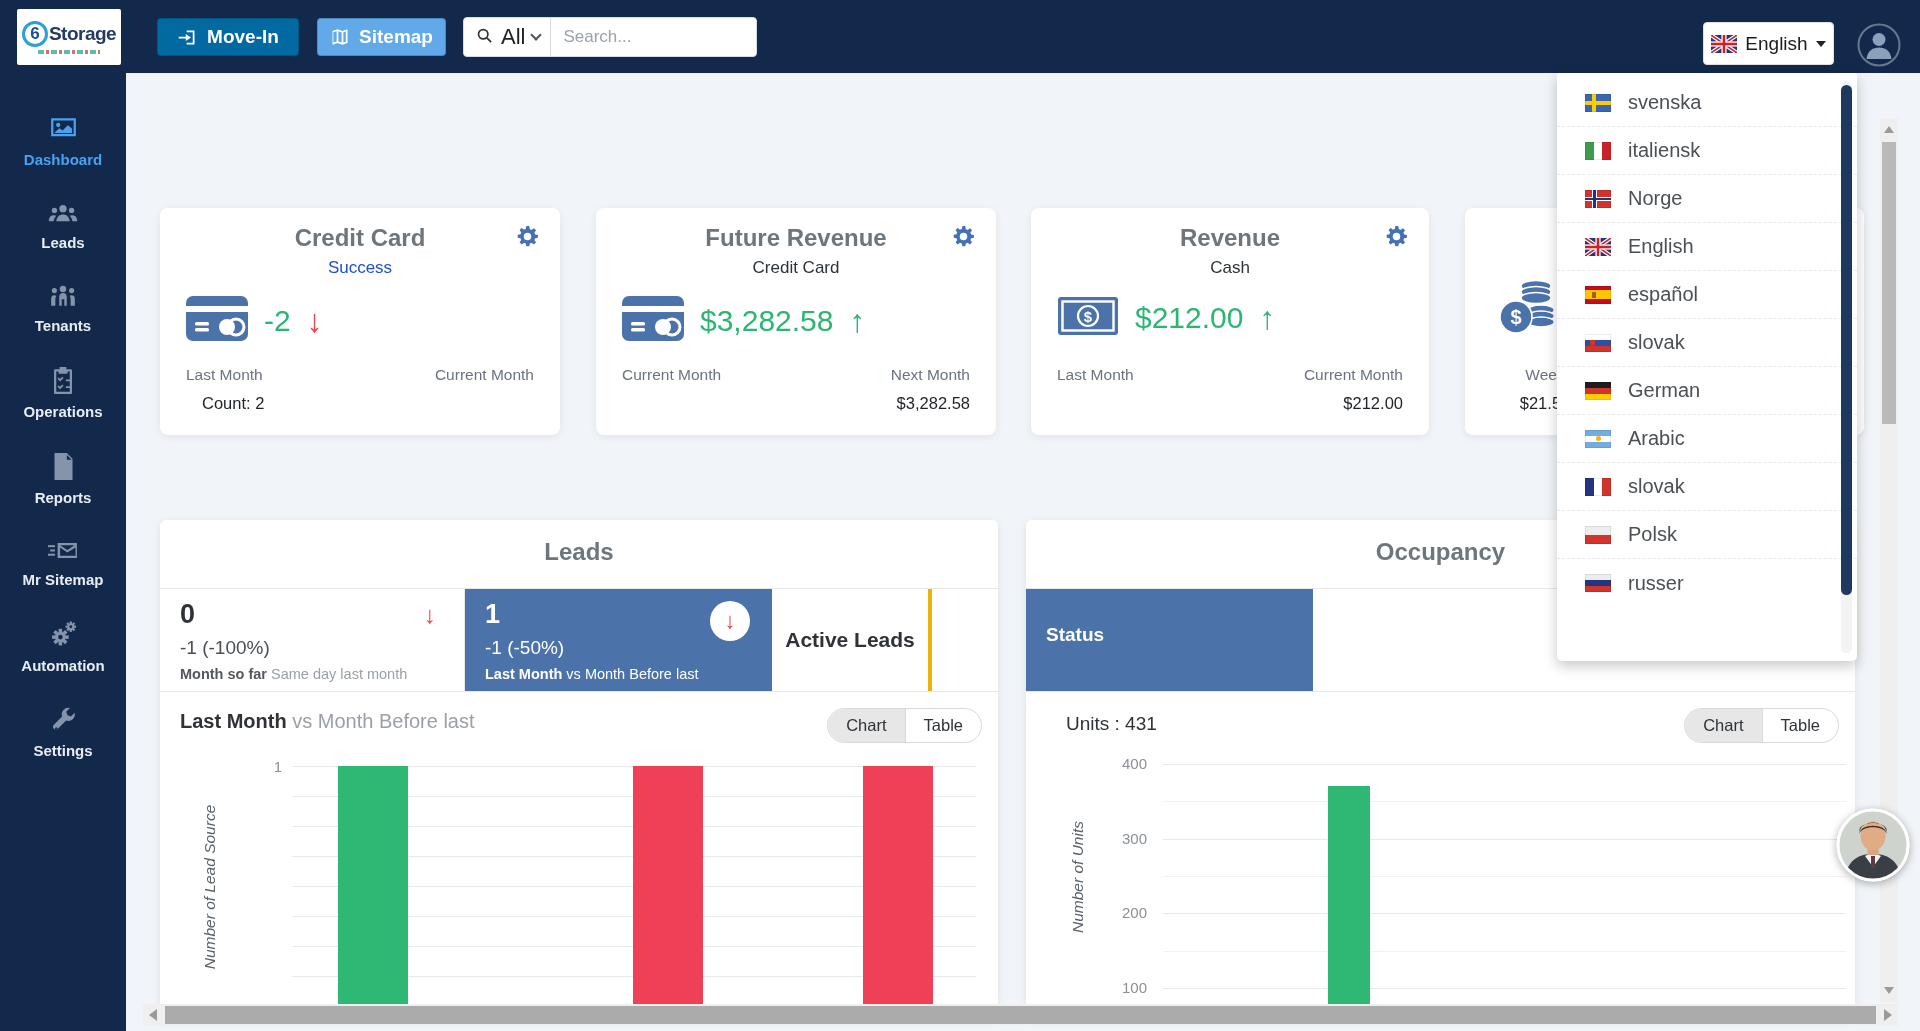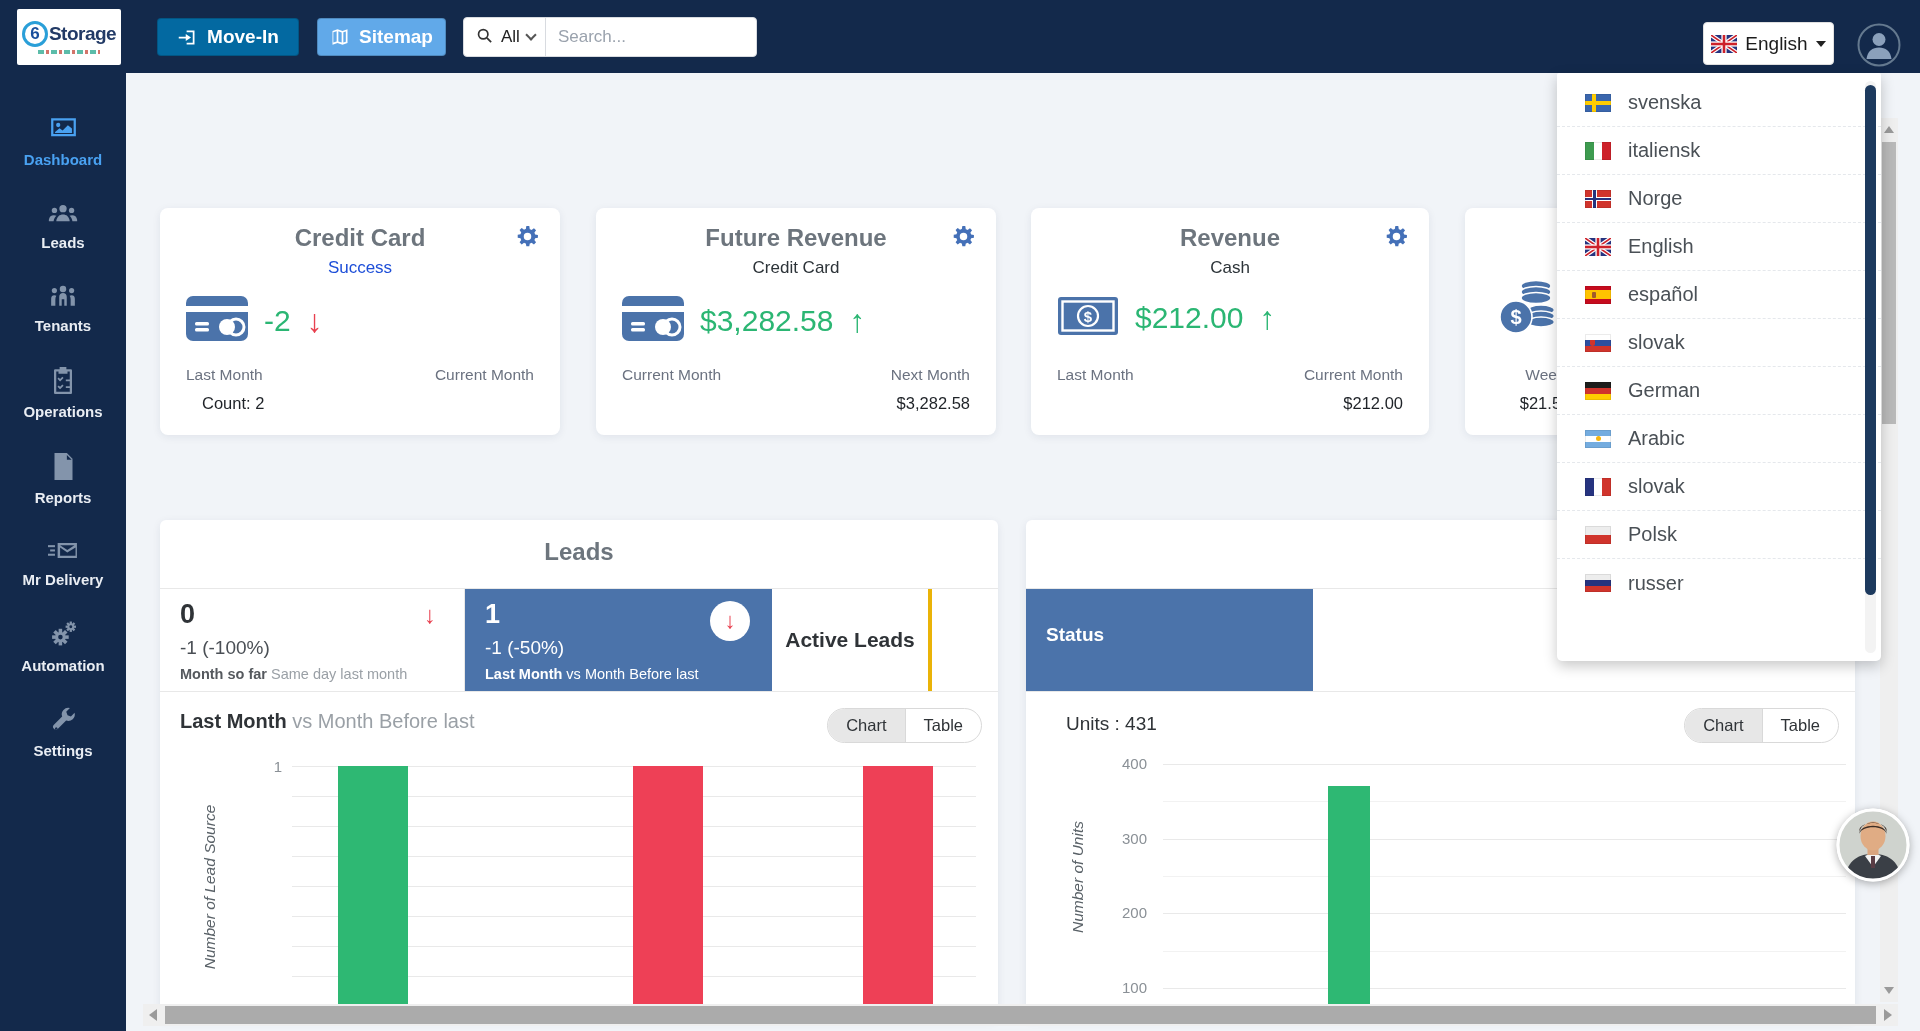--- a/index.html
+++ b/index.html
@@ -20,21 +20,21 @@
 
   .nav-btn { position:absolute; top:18px; height:38px; border:1px solid rgba(0,0,0,.18); border-radius:4px;
              display:flex; align-items:center; justify-content:center; gap:9px; color:#fff; font-size:19px; font-weight:bold; cursor:pointer; }
   .btn-movein { left:157px; width:142px; background:#0369a1; }
   .btn-sitemap { left:317px; width:129px; background:#61a9e9; }
   .nav-btn svg { display:block; }
 
   .searchbar { position:absolute; left:463px; top:17px; width:294px; height:40px; background:#fff; border:1px solid #d8dbe0;
                border-radius:4px; display:flex; align-items:center; }
   .search-icon { margin-left:12px; }
-  .scope { display:flex; align-items:center; gap:7px; padding:0 10px 0 8px; font-size:17px; color:#222; cursor:pointer; height:100%; }
+  .scope { display:flex; align-items:center; gap:7px; padding:0 10px 0 8px; font-size:22px; color:#222; cursor:pointer; height:100%; }
   .chev { width:8px; height:8px; border-right:2px solid #555; border-bottom:2px solid #555; transform:rotate(45deg); margin-top:-4px; }
   .search-divider { width:1px; height:40px; background:#d8dbe0; }
   .search-input { flex:1; border:none; outline:none; font-size:17px; padding:0 12px; color:#333; min-width:0; background:transparent; }
   .search-input::placeholder { color:#9aa2ad; }
 
   .lang-btn { position:absolute; left:1703px; top:22px; width:131px; height:43px; background:#fff; border:1px solid #e0e0e0;
               border-radius:4px; display:flex; align-items:center; justify-content:center; gap:8px; cursor:pointer; }
   .lang-btn .lbl { font-size:19px; color:#1c1c1c; }
   .caret { width:0; height:0; border-left:5px solid transparent; border-right:5px solid transparent; border-top:6px solid #222; }
   .flag { width:26px; height:18px; display:inline-block; position:relative; flex:0 0 auto; box-shadow:0 0 0 1px rgba(0,0,0,.08) inset; }
@@ -99,21 +99,21 @@
   .toggle .seg { padding:0 18px; display:flex; align-items:center; font-size:16.5px; color:#2f3337; cursor:pointer; }
   .toggle .seg.sel { background:#e7e7e7; border-right:1px solid #d9d9d9; }
 
   .gridline { position:absolute; height:1px; background:#e9e9e9; }
   .gridline.minor { background:#f2f2f2; }
   .tick { position:absolute; font-size:15px; color:#8a9096; text-align:right; }
   .bar { position:absolute; bottom:0; }
   .axis-label { position:absolute; font-style:italic; font-size:15.5px; color:#5a6268; transform:rotate(-90deg); transform-origin:center; white-space:nowrap; }
 
   
-  .lang-menu { position:absolute; left:1557px; top:73px; width:324px; height:588px; background:#fff; border-radius:2px 2px 5px 5px;
+  .lang-menu { position:absolute; left:1557px; top:73px; width:300px; height:588px; background:#fff; border-radius:2px 2px 5px 5px;
                box-shadow:0 5px 14px rgba(0,0,0,.22); z-index:30; padding:6px 0;text-align:center; }
   .lang-item { height:48px; display:flex; align-items:center; padding-left:28px; gap:17px; cursor:pointer; }
   .lang-item:not(:last-child) { border-bottom:1px dashed #e5e8ec; }
   .lang-item .lab { font-size:20px; color:#4a5056; }
   .flag-emblem { position:absolute; border-radius:50%; }
   .lang-scroll-track { position:absolute; right:5px; top:8px; width:11px; height:572px; background:#f3f3f3; border-radius:6px; }
   .lang-scroll-thumb { position:absolute; left:0; top:4px; width:11px; height:510px; background:#1d3a5e; border-radius:6px; cursor:pointer; }
 
   
   .vscroll { position:absolute; left:1880px; top:118px; width:18px; height:884px; background:#efefef; z-index:12; }
@@ -241,21 +241,21 @@
           </svg></span>
         <span class="lab">Reports</span>
       </div>
       <div class="side-item">
         <span class="icn"><svg width="30" height="23" viewBox="0 0 28 20" fill="currentColor">
             <path d="M9 3h18v14H9V3zm2.3 2l6.7 4.6L24.7 5H11.3zm14.4 10V7.3L18 11.9l-6.7-4.6V15h14.4z"></path>
             <rect x="0" y="5" width="6.5" height="1.9"></rect>
             <rect x="2" y="9" width="4.5" height="1.9"></rect>
             <rect x="0" y="13" width="6.5" height="1.9"></rect>
           </svg></span>
-        <span class="lab">Mr Delivery</span>
+        <span class="lab">Mr Sitemap</span>
       </div>
       <div class="side-item">
         <span class="icn"><svg width="28" height="27" viewBox="0 0 26 26">
             <g fill="currentColor" transform="translate(10.5,15.5)">
               <rect x="-1.7" y="-8" width="3.4" height="16"></rect>
               <rect x="-8" y="-1.7" width="16" height="3.4"></rect>
               <g transform="rotate(45)">
                 <rect x="-1.7" y="-8" width="3.4" height="16"></rect>
                 <rect x="-8" y="-1.7" width="16" height="3.4"></rect>
               </g>
@@ -419,20 +419,21 @@
         <div class="gridline" style="left: 132px; width: 684px; top: 456px;"></div>
         <div class="tick" style="left: 86px; width: 36px; top: 238px;">1</div>
         <div class="bar" style="left: 178px; width: 70px; top: 246px; background: rgb(46, 184, 115);"></div>
         <div class="bar" style="left: 473px; width: 70px; top: 246px; background: rgb(238, 64, 86);"></div>
         <div class="bar" style="left: 703px; width: 70px; top: 246px; background: rgb(238, 64, 86);"></div>
       </div>
     <div class="axis-label" style="left:-40px; top:358px; width:180px; text-align:center;">Number of Lead Source</div>
   </div>
 
   <div class="panel panel-occ">
+    <div class="panel-title">Occupancy</div>
     <div class="stats-row">
       <div class="stat selected" style="left:0; width:287px; padding-top:0; display:flex; align-items:center;">
         <span style="font-size:19px; font-weight:bold; color:#fff;">Status</span>
       </div>
     </div>
     <div class="units-label">Units : 431</div>
     <div class="toggle">
       <span class="seg sel">Chart</span>
       <span class="seg">Table</span>
     </div>

